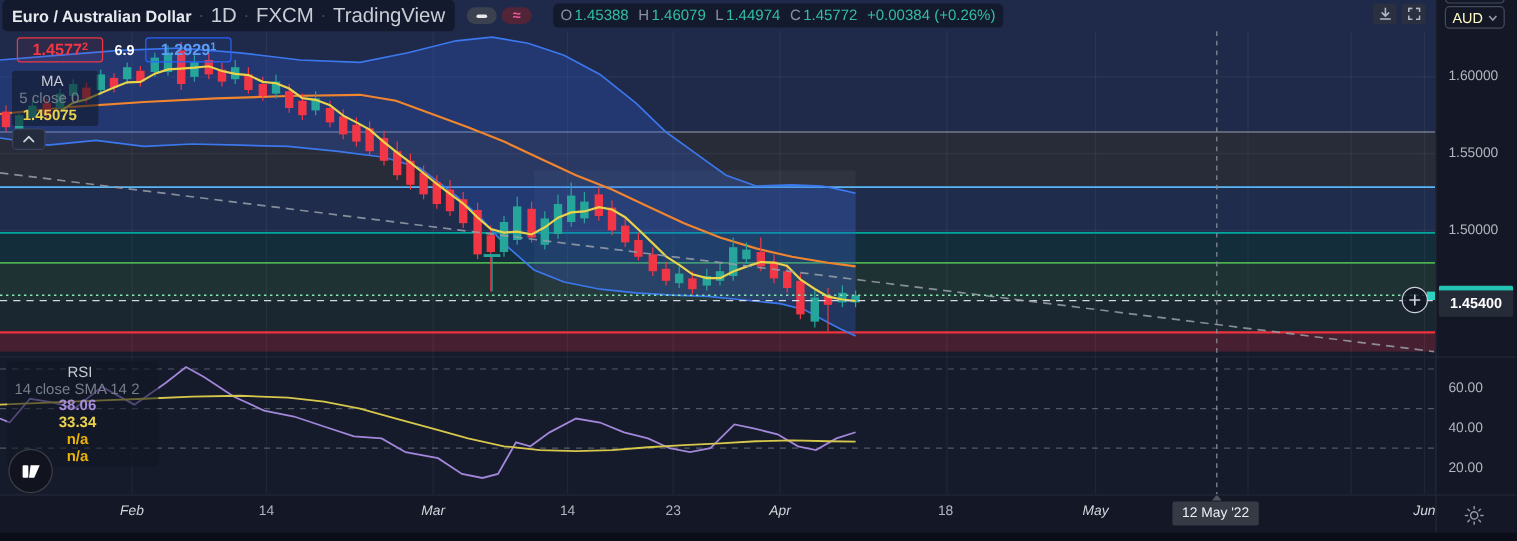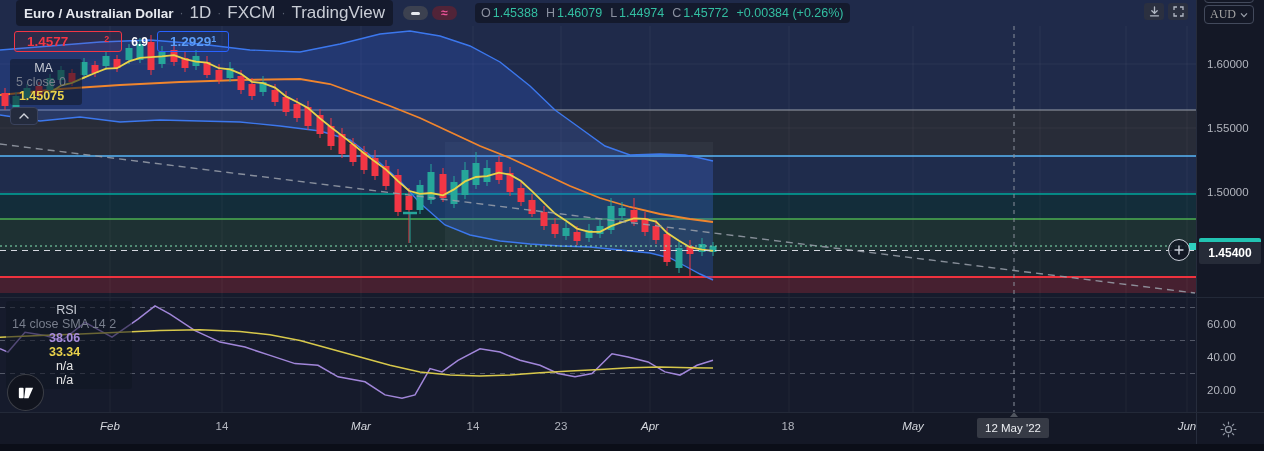--- a/index.html
+++ b/index.html
@@ -5,21 +5,21 @@
   * { margin:0; padding:0; box-sizing:border-box; }
   html,body { background:#0d101c; }
   body { font-family:"Liberation Sans", sans-serif; }
   .app { position:relative; width:1264px; height:451px; background:#10141f; overflow:hidden; }
 
   
   .chart-area { position:absolute; left:0; top:0; width:1196px; height:412px; background:#161b2c; overflow:hidden; }
   #chart-canvas { position:absolute; left:0; top:0; width:1196px; height:412px; pointer-events:none; }
 
   
-  .title-row { position:absolute; left:14px; top:0; height:26px; display:flex; align-items:center; padding:0 0 0 2px; z-index:30; }
+  .title-row { position:absolute; left:0; top:0; height:26px; display:flex; align-items:center; padding:0 0 0 2px; z-index:30; }
   .title-inner { display:flex; align-items:center; background:rgba(17,21,34,0.72); border-radius:4px; padding:3px 8px 3px 0; }
   .sym { color:#e6e9ef; font-size:13.5px; font-weight:700; cursor:pointer; }
   .dot { color:#596070; margin:0 6px; font-size:12px; }
   .meta { color:#c9cdd6; font-size:17px; }
   .pill { display:inline-flex; align-items:center; justify-content:center; width:25px; height:14px; border-radius:8px; margin-left:10px; cursor:pointer; }
   .pill-gray { background:#3c4150; }
   .pill-red { background:#512438; margin-left:4px; }
   .pill-dash { width:9px; height:3px; border-radius:2px; background:#e8eaee; }
   .pill-wave { color:#f0569c; font-size:12px; font-weight:700; line-height:1; }
   .ohlc { display:flex; align-items:center; margin-left:18px; font-size:12.5px; background:rgba(17,21,34,0.72); border-radius:4px; padding:3px 6px; }
@@ -28,51 +28,51 @@
   .ohlc .chg { margin-right:0; }
 
   
   .tr-buttons { position:absolute; top:3px; right:8px; display:flex; gap:4px; z-index:30; }
   .sq-btn { width:20px; height:17px; background:#2b3040; border:none; border-radius:3px; display:flex; align-items:center; justify-content:center; cursor:pointer; }
 
   
   .quote-row { position:absolute; left:14px; top:31px; display:flex; align-items:center; z-index:30; }
   .qbox { display:inline-flex; align-items:flex-start; padding:2px 12px; height:21px; border-radius:3px; font-size:13.5px; font-weight:700; cursor:pointer; line-height:16px; }
   .qbox sup { font-size:9px; line-height:10px; margin-top:0; }
-  .qbox.bid { color:#f23645; border:1px solid #f23645; background:rgba(242,54,69,0.07);gap:36px; }
+  .qbox.bid { color:#f23645; border:1px solid #f23645; background:rgba(242,54,69,0.07); }
   .qbox.ask { color:#5b9cf6; border:1px solid #2962ff; background:rgba(41,98,255,0.07); }
   .spread { color:#ffffff; font-size:12px; font-weight:700; margin:0 9px; }
 
   
   .ind-row { position:absolute; left:10px; display:flex; align-items:center; font-size:12.5px; background:rgba(17,21,34,0.55); border-radius:3px; padding:2px 6px; z-index:30; white-space:nowrap;flex-direction:column; }
   .iname { color:#c6cad3; margin-right:5px; cursor:pointer; }
   .iparams { color:#787e8c; margin-right:10px; }
   .ival { margin-right:9px; font-weight:600; }
   .yellow { color:#e9d24b; }
   .orange { color:#ef8f2e; }
   .blue { color:#5b9cf6; }
   .purple { color:#a78bdb; }
-  .gray { color:#e5e5e5; font-weight:400; }
+  .gray { color:#eab308; font-weight:700; }
   .row-ma { top:59px; }
   .row-bb { top:87px; }
   .row-rsi { top:301px; left:6px; }
 
   .collapse-btn { position:absolute; left:10px; top:107px; width:28px; height:18px; background:#242b3d; border:1px solid #3a425c; border-radius:4px; display:flex; align-items:center; justify-content:center; cursor:pointer; z-index:30; }
 
   
   .tv-logo { position:absolute; left:7px; top:374px; width:37px; height:37px; border-radius:50%; background:#11141e; border:1px solid rgba(255,255,255,0.18); display:flex; align-items:center; justify-content:center; z-index:30; cursor:pointer; }
 
   
   .plus-circle { position:absolute; left:1168px; top:239px; width:22px; height:22px; border-radius:50%; border:1.6px solid #ccd0da; background:rgba(18,22,35,0.85); display:flex; align-items:center; justify-content:center; z-index:30; cursor:pointer; padding:0; }
   .line-handle { position:absolute; left:1189px; top:243px; width:7px; height:7px; background:#2fd0c0; z-index:29; }
 
   
   .price-axis { position:absolute; left:1196px; top:0; width:68px; height:444px; background:#141826; border-left:1px solid #262c3c; z-index:10; cursor:ns-resize; }
   .partial-button { position:absolute; left:7px; top:-9px; width:50px; height:12px; border:1px solid #434a5c; border-radius:4px; }
-  .aud-btn { position:absolute; left:7px; top:5px; width:50px; height:19px; background:transparent; border:1px solid #434a5c; border-radius:4px; color:#a3a3a3; font-size:12px; display:flex; align-items:center; justify-content:center; gap:4px; cursor:pointer; font-family:Liberation Serif, serif; }
+  .aud-btn { position:absolute; left:7px; top:5px; width:50px; height:19px; background:transparent; border:1px solid #434a5c; border-radius:4px; color:#fef9c3; font-size:12px; display:flex; align-items:center; justify-content:center; gap:4px; cursor:pointer; font-family:Liberation Sans, sans-serif; }
   .tick { position:absolute; left:10px; font-size:11.5px; color:#b2b5be; height:14px; line-height:14px; }
   .last-box { position:absolute; left:2px; right:3px; height:26px; border-radius:2px; overflow:hidden; background:#262b38; }
   .last-strip { height:4px; background:#22c3b2; }
   .last-text { height:22px; line-height:22px; text-align:center; color:#ffffff; font-size:12px; font-weight:700; }
   .gear { position:absolute; left:20px; top:418px; width:22px; height:22px; display:flex; align-items:center; justify-content:center; cursor:pointer; }
 
   
   .time-axis { position:absolute; left:0; top:412px; width:1196px; height:32px; background:#141826; z-index:10; cursor:ew-resize; }
   .ttick { position:absolute; top:8px; width:72px; margin-left:-36px; text-align:center; font-size:11.5px; color:#b2b5be; }
   .tmaj { color:#d4d7dd;font-style:italic; }

